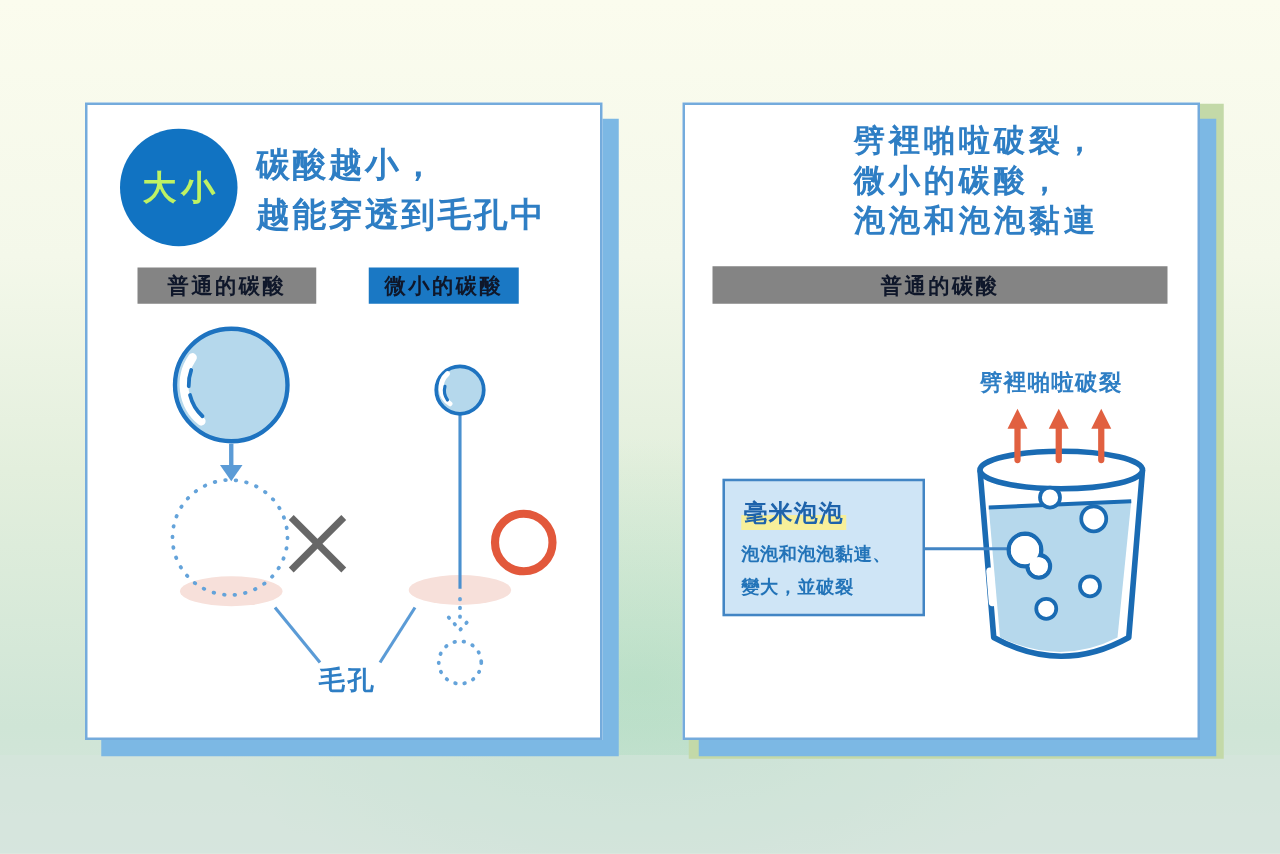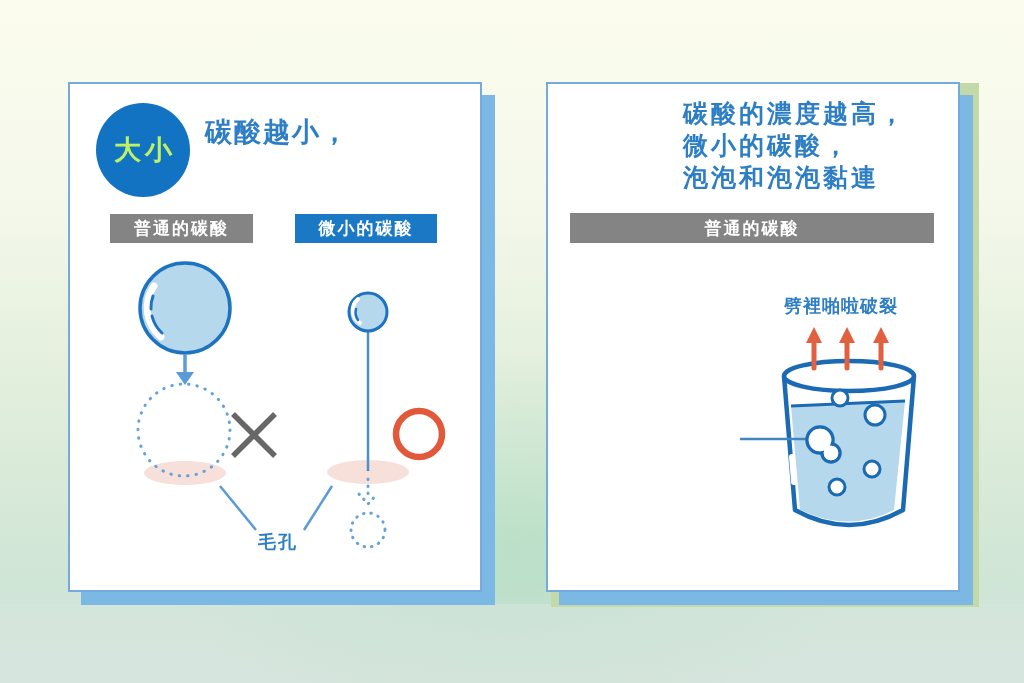--- a/index.html
+++ b/index.html
@@ -28,31 +28,31 @@
     position:absolute; width:94px; height:94px; border-radius:50%;
     background:#1173c2; color:#bef264;
     display:flex; align-items:center; justify-content:center;
     font-size:27px; letter-spacing:4px; text-indent:4px;
   }
   .heading { position:absolute; color:#2e7ec4; white-space:nowrap; }
   .heading-size  { left:135px; top:28px;  font-size:27px; line-height:40px; letter-spacing:2px; }
   .heading-conc  { left:135px; top:14px;  font-size:25px; line-height:32px; letter-spacing:3px; }
 
   .bar {
-    position:absolute; height:29px; color:#ffffff; font-size:17px; letter-spacing:2px;
+    position:absolute; height:29px; color:#0f172a; font-size:17px; letter-spacing:2px;
     display:flex; align-items:center; justify-content:center;
   }
   .bar-gray { background:#848484; }
   .bar-blue { background:#1a78c4; }
 
   .diagram { position:absolute; left:0; }
 
   .pore-label {
     position:absolute; left:172px; top:446px; width:72px; text-align:center;
-    color:#2e7ec4; font-size:18px; letter-spacing:2px;
+    color:#2e7ec4; font-size:21px; letter-spacing:2px;
   }
   .burst-label {
     position:absolute; left:228px; top:210px; width:130px; text-align:center;
     color:#2e7ec4; font-size:18px; letter-spacing:1px; white-space:nowrap;
   }
   .callout {
     position:absolute; left:30px; top:299px; width:162px; height:110px;
     background:#cfe5f6; border:2px solid #4285c4; padding:13px 0 0 13px;
   }
   .callout-title { font-size:19px; color:#1e63ab; letter-spacing:1px; margin-bottom:7px; }
@@ -66,23 +66,24 @@
 <body>
 
 <div class="stage">
 
   <section class="card card-left">
     <div class="badge" style="left:26px; top:19px;">
       <span>大小</span>
     </div>
     <div class="heading heading-size">
       <div>碳酸越小，</div>
+      <div>越能穿透到毛孔中</div>
     </div>
     <div class="bar bar-gray" style="left:40px; top:130px; width:143px;">普通的碳酸</div>
-    <div class="bar bar-blue" style="left:225px; top:130px; width:142px;">微小的碳酸</div>
+    <div class="bar bar-blue" style="left:225px; top:130px; width:120px;">微小的碳酸</div>
 
     <svg class="diagram" style="top:168px;" width="414" height="312" viewBox="0 0 414 312">
 
       <ellipse cx="115" cy="221" rx="41" ry="12" fill="#f7e0da"></ellipse>
       <ellipse cx="298" cy="220" rx="41" ry="12" fill="#f7e0da"></ellipse>
 
       <circle cx="114" cy="178" r="46" fill="none" stroke="#64a3da" stroke-width="3" stroke-dasharray="0.5 8" stroke-linecap="round"></circle>
 
       <g>
         <circle cx="115" cy="56" r="45" fill="#b5d8ec" stroke="#1e73c0" stroke-width="3.5"></circle>
@@ -118,21 +119,21 @@
 
       <line x1="150" y1="234" x2="186" y2="278" stroke="#5b9bd6" stroke-width="2.5"></line>
       <line x1="262" y1="234" x2="234" y2="278" stroke="#5b9bd6" stroke-width="2.5"></line>
     </svg>
 
     <div class="pore-label">毛孔</div>
   </section>
 
   <section class="card card-right">
     <div class="heading heading-conc">
-      <div>碳酸的濃度越高，</div>
+      <div>劈裡啪啦破裂，</div>
       <div>微小的碳酸，</div>
       <div>泡泡和泡泡黏連</div>
     </div>
     <div class="bar bar-gray" style="left:22px; top:129px; width:364px; height:30px;">普通的碳酸</div>
 
     <div class="burst-label">劈裡啪啦破裂</div>
 
     <svg class="diagram" style="top:230px;" width="412" height="250" viewBox="0 0 412 250">
 
       <g>
@@ -161,15 +162,22 @@
           <circle cx="272" cy="126" r="13" fill="#ffffff" stroke="#1a6bb3" stroke-width="3.5"></circle>
           <circle cx="283" cy="139" r="9" fill="#ffffff" stroke="#1a6bb3" stroke-width="3.5"></circle>
           <circle cx="272" cy="126" r="11.3" fill="#ffffff"></circle>
           <circle cx="283" cy="139" r="7.3" fill="#ffffff"></circle>
         </g>
         <circle cx="324" cy="155" r="8" fill="#ffffff" stroke="#1a6bb3" stroke-width="3"></circle>
         <circle cx="289" cy="173" r="8" fill="#ffffff" stroke="#1a6bb3" stroke-width="3"></circle>
       </g>
     </svg>
 
+    <div class="callout">
+      <div class="callout-title">
+        <span>毫米泡泡</span>
+      </div>
+      <div class="callout-line">泡泡和泡泡黏連、</div>
+      <div class="callout-line">變大，並破裂</div>
+    </div>
   </section>
 
 </div>
 
 </body></html>

